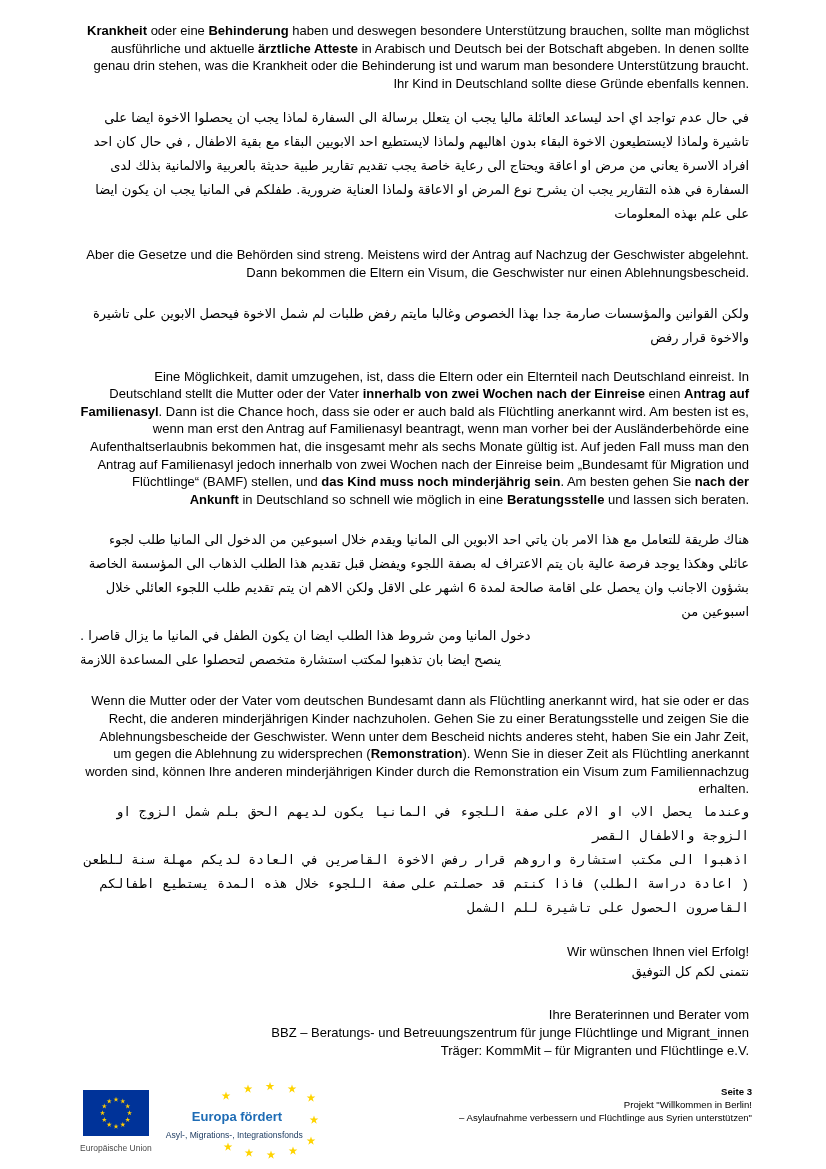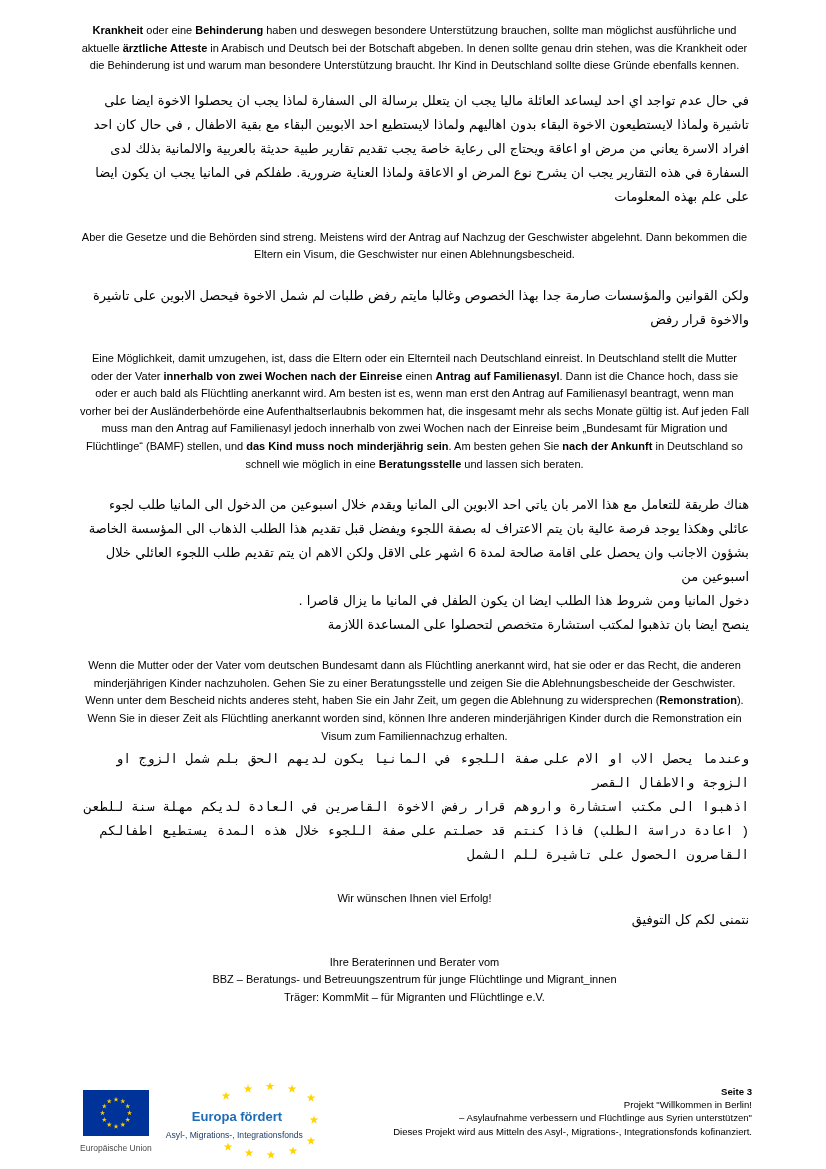--- a/index.html
+++ b/index.html
@@ -1,22 +1,22 @@
 <!DOCTYPE html>
 <html lang="de"><head>
 <meta charset="utf-8">
 <style>
   html,body{margin:0;padding:0;background:#ffffff;}
   body{width:826px;height:1169px;position:relative;font-family:"Liberation Sans",sans-serif;color:#000;overflow:hidden;}
   .page{position:absolute;left:80px;top:22px;width:669px;}
   p{margin:0;}
-  .de{font-size:11px;line-height:17.6px;text-align:center;}
+  .de{font-size:13px;line-height:17.6px;text-align:right;}
   .de b{font-weight:bold;}
   .ar{direction:rtl;text-align:right;font-size:13px;line-height:24px;font-family:"DejaVu Sans",sans-serif;}
-  .ar-c{text-align:right;}
+  .ar-c{text-align:left;}
   .pre{white-space:pre-line;font-family:Liberation Mono, monospace;}
   .mt14{margin-top:14px;}.mt20{margin-top:20px;}.mt12{margin-top:20px;}
   .mt18{margin-top:18px;}.mt3{margin-top:3px;}.mt22{margin-top:22px;}
   .sig{margin-top:22px;}
   
   .footer{position:absolute;left:80px;right:74px;top:1082px;display:flex;justify-content:space-between;align-items:flex-start;}
   .footer-left{display:flex;gap:14px;}
   .eu-block{margin-top:8px;text-align:center;}
   .eu-caption{font-size:8.5px;color:#4a4a4a;margin-top:3px;white-space:nowrap;}
   .ef-block{position:relative;width:154px;height:78px;}
@@ -103,15 +103,14 @@
       <div class="ef-title">Europa fördert</div>
       <div class="ef-sub">Asyl-, Migrations-, Integrationsfonds</div>
     </div>
 
   </div>
 
   <div class="footer-right">
     <div class="fr b">Seite 3</div>
     <div class="fr">Projekt "Willkommen in Berlin!</div>
     <div class="fr">– Asylaufnahme verbessern und Flüchtlinge aus Syrien unterstützen"</div>
-    <div class="fr">Dieses Projekt wird aus Mitteln des Asyl-, Migrations-, Integrationsfonds kofinanziert.</div>
   </div>
 </div>
 
 </body></html>

